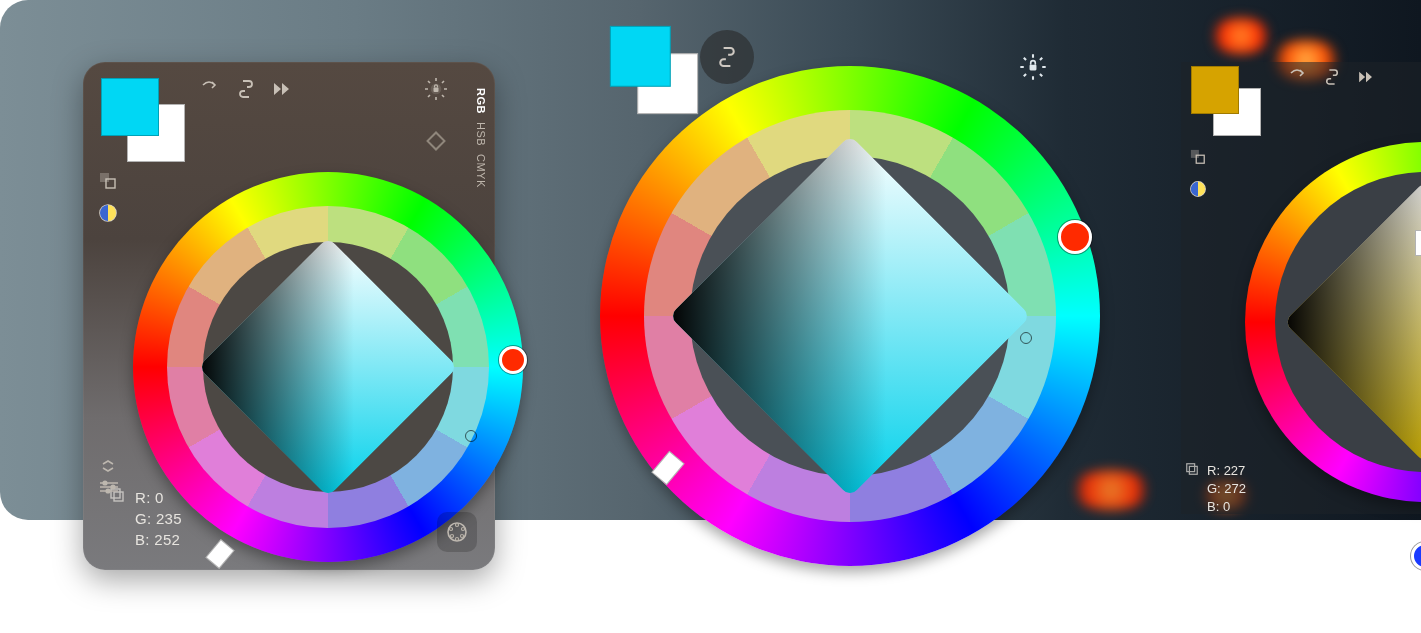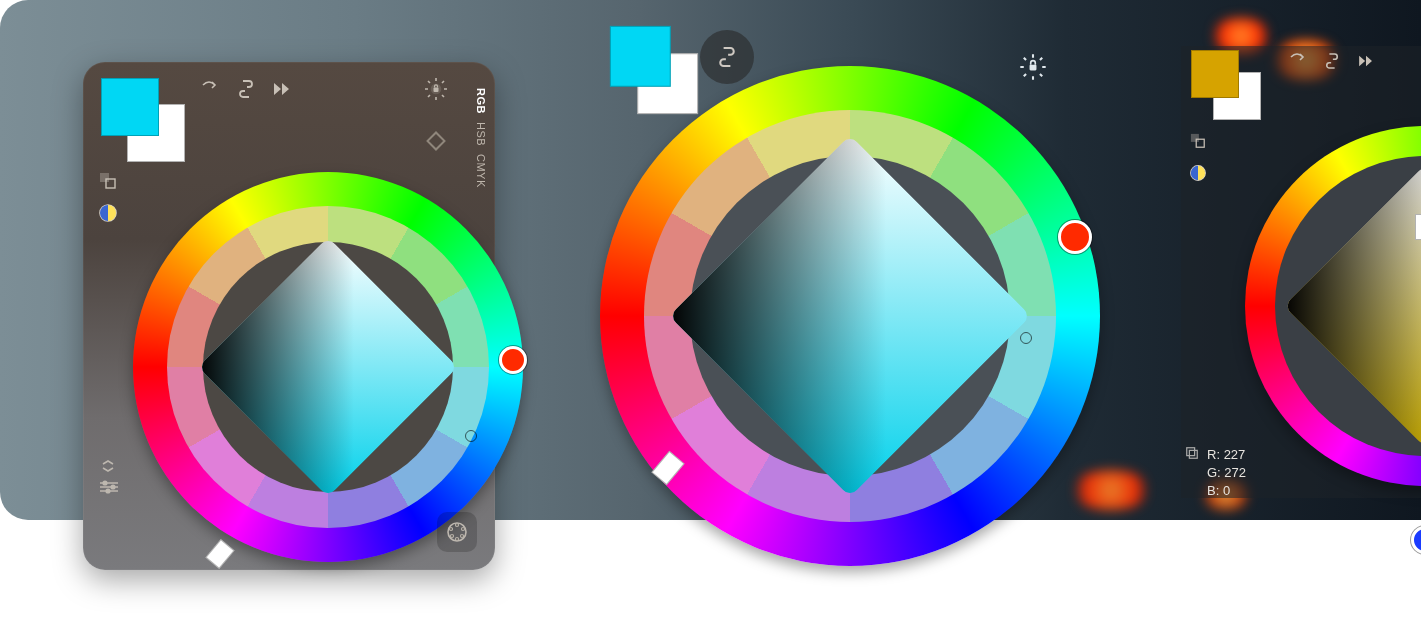--- a/index.html
+++ b/index.html
@@ -78,21 +78,21 @@
   .w2{left:600px;top:66px;width:500px;height:500px;}
   .w2 .seg-ring{left:44px;top:44px;right:44px;bottom:44px;}
   .w2 .seg-hole{left:90px;top:90px;right:90px;bottom:90px;}
   .w2 .seg-hole.inner-bg{background:#4a5056;}
   .w2 .diamond{left:122px;top:122px;width:256px;height:256px;--hue:#00d1eb;}
   .d2-dot{left:458px;top:154px;width:28px;height:28px;background:#ff2a00;}
   .d2-tick{left:58px;top:388px;width:18px;height:26px;transform:rotate(40deg);}
   .d2-pick{left:420px;top:266px;}
 
   
-  .panel3{position:absolute;right:0;top:46px;width:240px;height:452px;background:rgba(30,34,40,.55);}
+  .panel3{position:absolute;right:0;top:62px;width:240px;height:452px;background:rgba(30,34,40,.55);}
   .p3-top{position:absolute;left:10px;top:4px;display:flex;align-items:flex-start;gap:12px;color:#cfc9c2;}
   .p3-top .swatch-stack{width:70px;height:70px;}
   .p3-top .sw-back{left:22px;top:22px;width:46px;height:46px;}
   .p3-top .sw-front{width:46px;height:46px;}
   .p3-mini{position:absolute;left:6px;top:84px;display:flex;flex-direction:column;gap:10px;color:#cfc9c2;align-items:center;}
   .w3{right:-184px;top:80px;width:360px;height:360px;}
   .w3 .ring-hole{left:30px;top:30px;right:30px;bottom:30px;background:#3a3f45;}
   .w3 .diamond{left:80px;top:80px;width:200px;height:200px;--hue:#e0c000;}
   .d3-dot{position:absolute;width:22px;height:22px;border:3px solid #fff;border-radius:50%;background:#1a3bff;left:166px;top:400px;box-shadow:0 0 0 1px rgba(0,0,0,.4);}
   .d3-tick{position:absolute;left:170px;top:88px;width:14px;height:24px;background:#fff;border:1px solid rgba(0,0,0,.3);}
@@ -180,20 +180,33 @@
       <div class="seg-hole inner-bg"></div>
       <div class="diamond">
         <div class="fill g1"></div>
           <div class="fill g2"></div>
       </div>
       <div class="dot d1-dot"></div>
       <div class="tick d1-tick"></div>
       <div class="tiny-circle d1-pick"></div>
     </div>
 
+    <div class="rgb-read">
+      <span class="copy">
+        <svg width="16" height="16" viewBox="0 0 16 16" fill="none" stroke="currentColor" stroke-width="1.4">
+            <rect x="2" y="2" width="9" height="9"></rect>
+            <rect x="5" y="5" width="9" height="9"></rect>
+          </svg>
+      </span>
+      <div>
+        <div><span>R:</span> <span>0</span></div>
+        <div><span>G:</span> <span>235</span></div>
+        <div><span>B:</span> <span>252</span></div>
+      </div>
+    </div>
 
     <div class="bottom-left">
       <span>
           <svg width="18" height="12" viewBox="0 0 18 12" stroke="currentColor" stroke-width="1.6">
             <path d="M4 4l5-3 5 3M4 8l5 3 5-3" fill="none"></path>
           </svg>
         </span>
       <span>
           <svg width="20" height="14" viewBox="0 0 20 14" stroke="currentColor" stroke-width="1.6">
             <path d="M1 3h18M1 7h18M1 11h18"></path>

